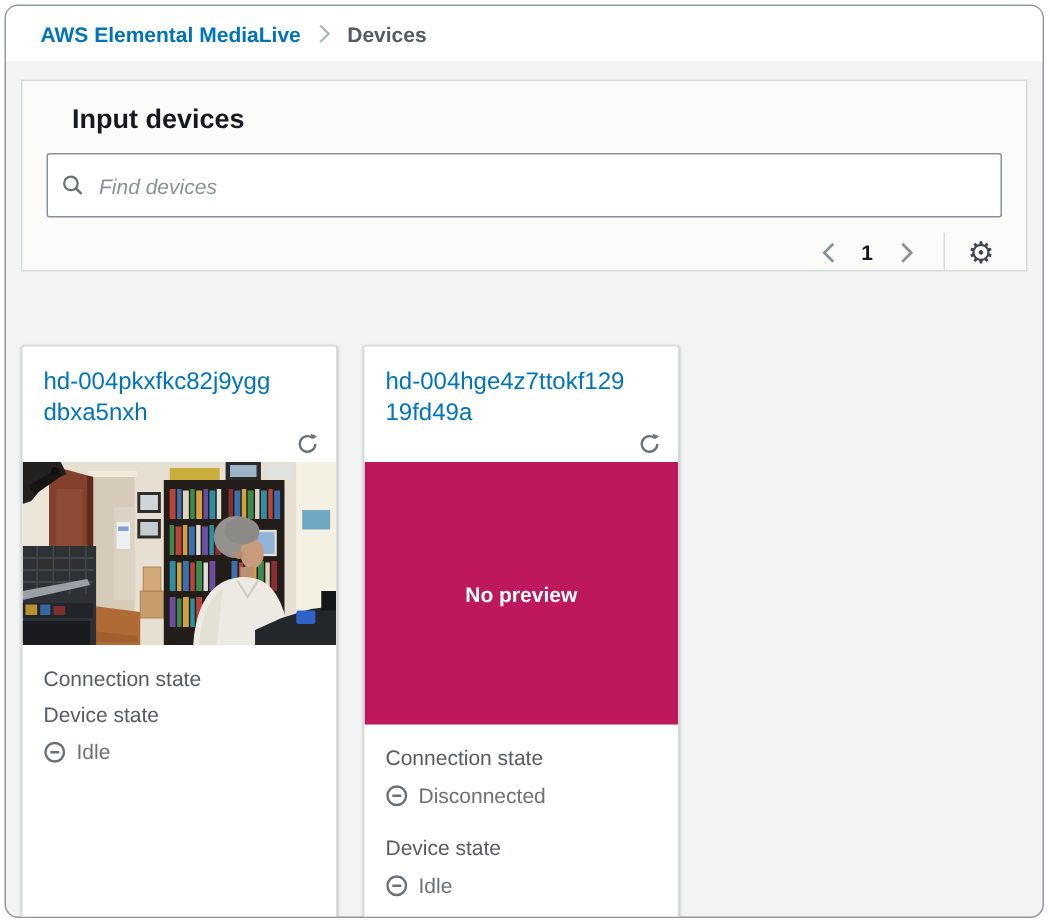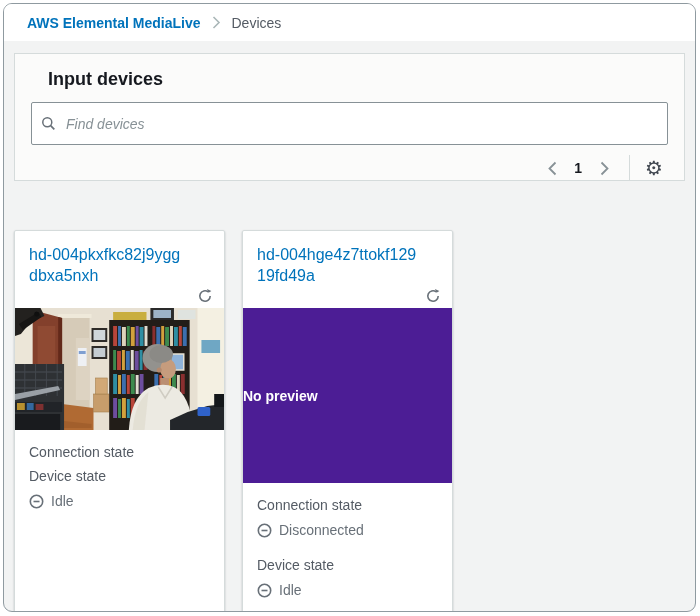--- a/index.html
+++ b/index.html
@@ -3,21 +3,21 @@
 <meta charset="utf-8">
 <style>
   * { box-sizing: border-box; }
   html,body { margin:0; padding:0; background:#fff; }
   body { width:700px; height:616px; position:relative; font-family:"Liberation Sans",sans-serif; -webkit-font-smoothing:antialiased; }
   .frame { position:absolute; left:3px; top:3px; width:693px; height:609px; border:1px solid #8f9aa0; border-radius:9px; overflow:hidden; background:#f2f3f3; }
 
   
   .topbar { height:37px; background:#fff; display:flex; align-items:center; padding:0 23px; gap:9px; }
   .crumb-link { color:#0073bb; font-size:14px; font-weight:700; cursor:pointer; }
-  .crumb-current { color:#545b64; font-size:14px; font-weight:400; }
+  .crumb-current { color:#545b64; font-size:14px; font-weight:700; }
   .crumb-sep { display:flex; align-items:center; margin:0 2px; }
 
   
   .panel { margin:12px 10px 0; height:128px; background:#fbfbfa; border:1px solid #d5dbdb; padding:10px 16px 10px; }
   .panel-title { font-size:18px; font-weight:700; color:#16191f; margin:5px 17px 12px; }
   .searchbox { height:43px; border:1px solid #879196; border-radius:2px; background:#fff; display:flex; align-items:center; padding:0 9px; gap:8px; }
   .searchbox input { border:none; outline:none; flex:1; font-size:14px; font-family:inherit; color:#16191f; background:transparent; }
   .searchbox input::placeholder { color:#879196; font-style:italic; opacity:1; }
   .pager { display:flex; align-items:center; justify-content:flex-end; margin-top:9px; }
   .page-btn { width:26px; height:26px; display:flex; align-items:center; justify-content:center; cursor:pointer; }
@@ -27,21 +27,21 @@
 
   
   .cards { display:flex; gap:17px; margin:20px 0 0 10px; align-items:stretch; }
   .card { width:211px; height:387px; background:#fff; border:1px solid #d5dbdb; border-radius:2px; box-shadow:0 1px 2px rgba(0,28,36,.25); display:flex; flex-direction:column; overflow:hidden;margin-top:29px; }
   .card-head { padding:13px 14px 0; }
   .card-title { color:#0073bb; font-size:16px; line-height:21px; max-width:160px; word-break:break-all; cursor:pointer; }
   .refresh-row { display:flex; justify-content:flex-end; padding:1px 10px 3px; }
   .refresh-btn { width:18px; height:18px; display:flex; align-items:center; justify-content:center; cursor:pointer; }
   .preview { height:122px; }
   .preview svg { display:block; width:100%; height:122px; }
-  .no-preview { height:187px; background:#4c1d95; color:#fff; font-size:14px; font-weight:700; display:flex; align-items:center; }
+  .no-preview { height:187px; background:#be185d; color:#fff; font-size:14px; font-weight:700; display:flex; align-items:center; justify-content:center; }
   .states { padding:13px 14px 0; }
   .slabel { font-size:14px; line-height:18px; color:#545b64; margin-bottom:6px; }
   .svalue { display:flex; align-items:center; gap:7px; font-size:14px; line-height:21px; margin-bottom:15px; }
   .svalue.green { color:#1d8102; }
   .svalue.gray { color:#687078; }
   .icon { display:inline-flex; }
 </style>
 </head>
 <body>
 

